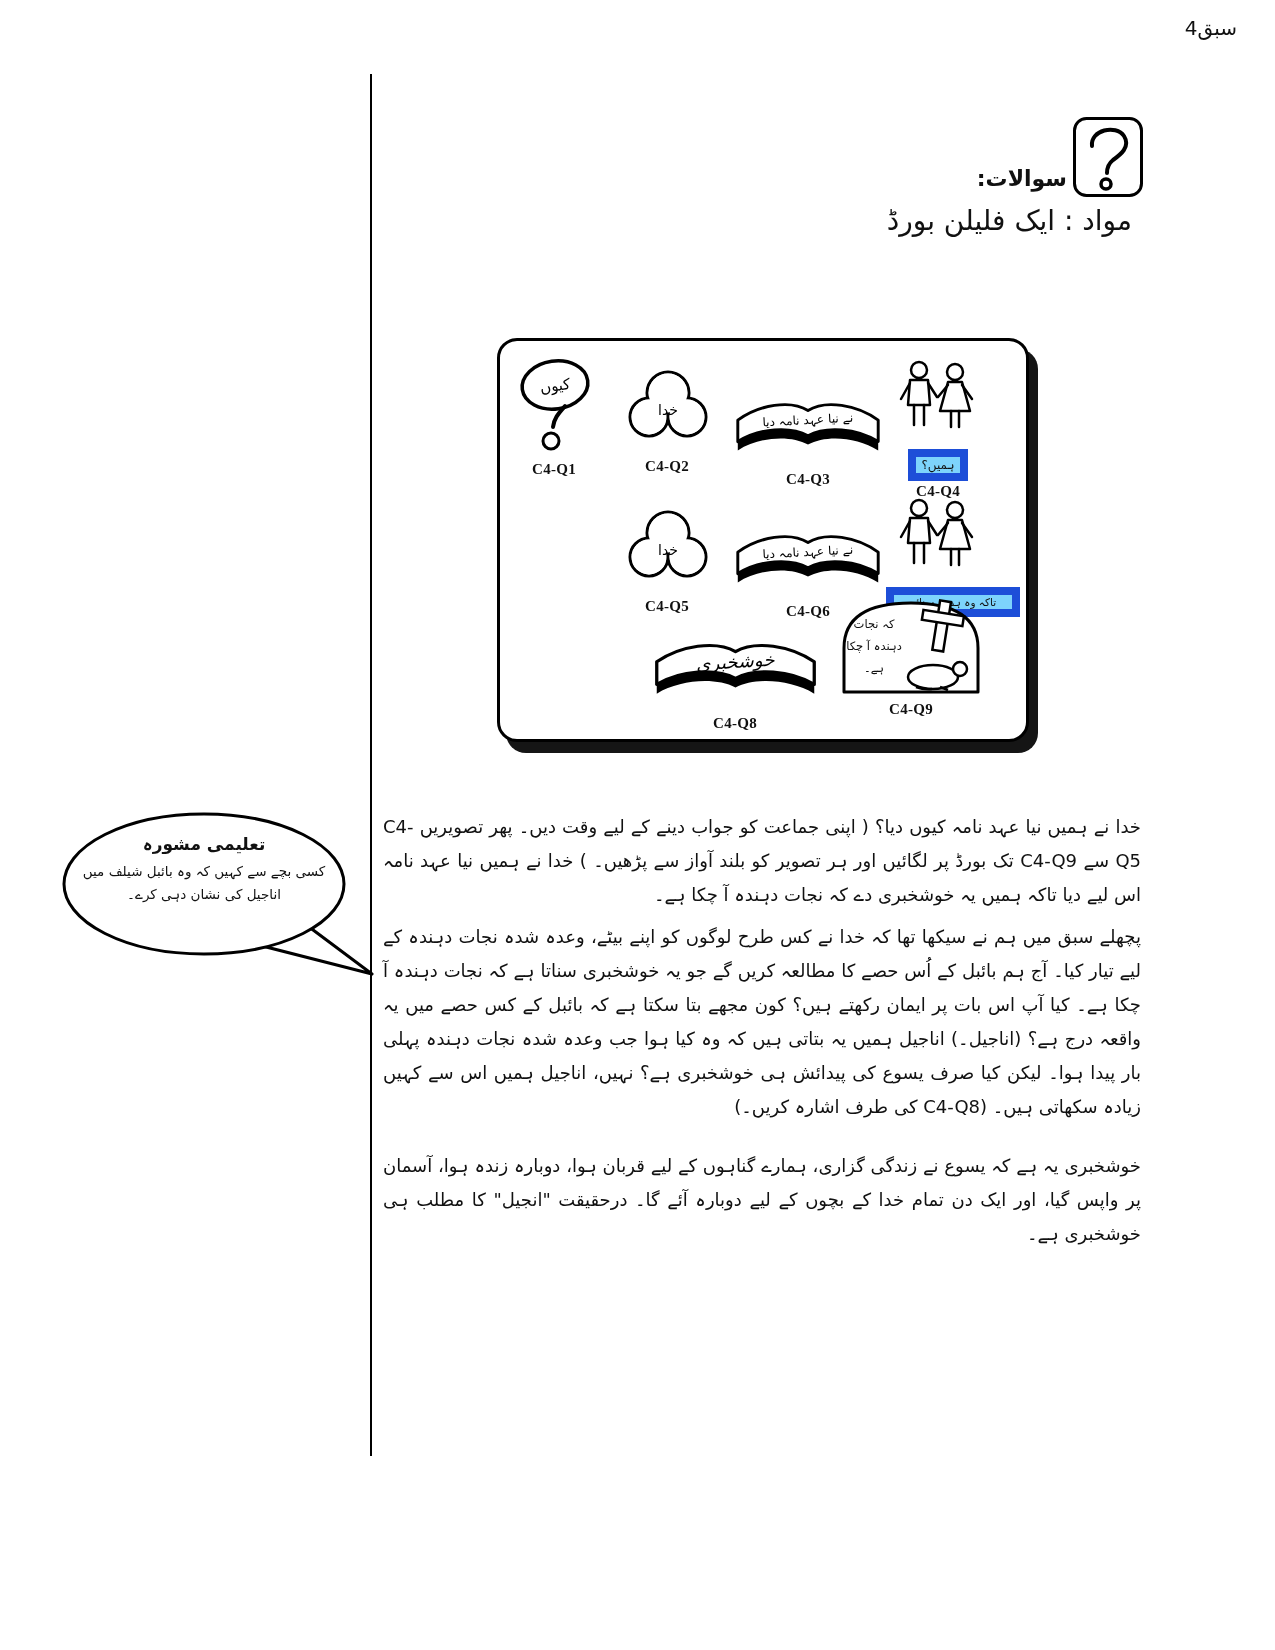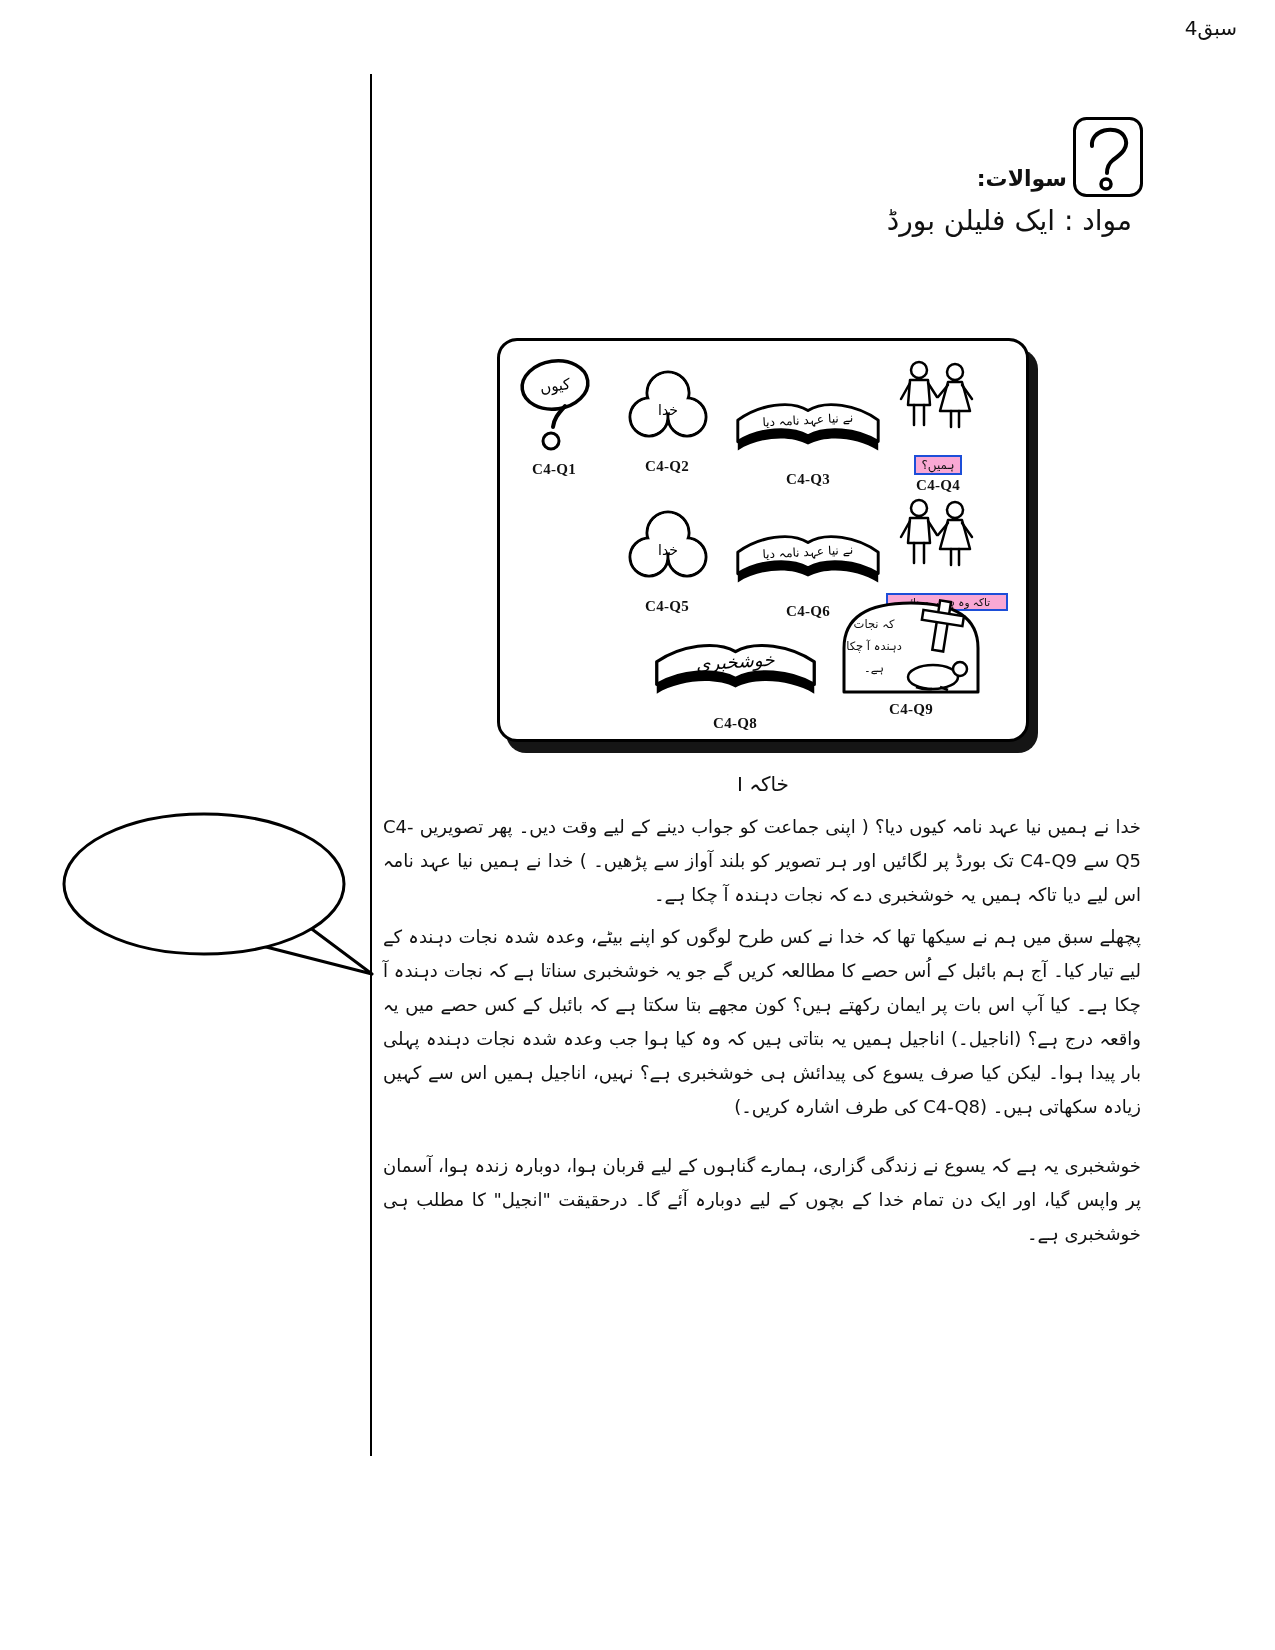--- a/index.html
+++ b/index.html
@@ -17,21 +17,21 @@
   .materials { position:absolute; right:143px; top:204px; font-size:28px; direction:rtl; }
   .instruction { position:absolute; right:133px; top:246px; font-size:19px; direction:rtl; }
 
   .flannel-board {
     position:absolute; left:497px; top:338px; width:532px; height:404px;
     background:#fff; border:3.5px solid #000; border-radius:20px;
     box-shadow:9px 11px 0 #151515;
   }
   .fb-item { position:absolute; text-align:center; }
   .fb-caption { font-family:"Liberation Serif", serif; font-weight:bold; font-size:15px; letter-spacing:.3px; margin-top:2px; }
-  .fb-tag { display:inline-block; border:2px solid #1d4ed8; background:#f9a8d4; padding:1px 5px; font-size:12px; direction:rtl; margin-top:20px; white-space:nowrap; }
+  .fb-tag { display:inline-block; border:8px solid #1d4ed8; background:#7dd3fc; padding:1px 5px; font-size:12px; direction:rtl; margin-top:14px; white-space:nowrap; }
   .fb-tag.small { font-size:10.5px; padding:1px 16px; }
   svg text { font-family:"DejaVu Sans", sans-serif; fill:#000; }
 
   .arch-wrap { position:relative; }
   .arch-text { position:absolute; left:8px; top:20px; width:64px; font-size:11.5px; line-height:22px; direction:rtl; text-align:center; }
 
   .diagram-caption { position:absolute; left:497px; top:772px; width:532px; text-align:center; font-size:20px; direction:rtl; }
 
   .body-text { position:absolute; left:383px; top:810px; width:758px; direction:rtl; font-size:18px; line-height:34px; text-align:justify; }
   .body-text p.small-gap { margin-top:8px; }
@@ -181,28 +181,31 @@
             <path d="M80,94 q8,3 16,2 M104,94 l8,3" fill="none"></path>
           </g>
         </svg>
         <div class="arch-text">کہ نجات دہندہ آ چکا ہے۔</div>
       </div>
       <div class="fb-caption">C4-Q9</div>
     </div>
 
   </div>
 
-  <div class="diagram-caption">خاکہ I</div>
 
   <div class="body-text">
     <p>خدا نے ہمیں نیا عہد نامہ کیوں دیا؟ ( اپنی جماعت کو جواب دینے کے لیے وقت دیں۔ پھر تصویریں C4-Q5 سے C4-Q9 تک بورڈ پر لگائیں اور ہر تصویر کو بلند آواز سے پڑھیں۔ ) خدا نے ہمیں نیا عہد نامہ اس لیے دیا تاکہ ہمیں یہ خوشخبری دے کہ نجات دہندہ آ چکا ہے۔</p>
     <p class="small-gap">پچھلے سبق میں ہم نے سیکھا تھا کہ خدا نے کس طرح لوگوں کو اپنے بیٹے، وعدہ شدہ نجات دہندہ کے لیے تیار کیا۔ آج ہم بائبل کے اُس حصے کا مطالعہ کریں گے جو یہ خوشخبری سناتا ہے کہ نجات دہندہ آ چکا ہے۔ کیا آپ اس بات پر ایمان رکھتے ہیں؟ کون مجھے بتا سکتا ہے کہ بائبل کے کس حصے میں یہ واقعہ درج ہے؟ (اناجیل۔) اناجیل ہمیں یہ بتاتی ہیں کہ وہ کیا ہوا جب وعدہ شدہ نجات دہندہ پہلی بار پیدا ہوا۔ لیکن کیا صرف یسوع کی پیدائش ہی خوشخبری ہے؟ نہیں، اناجیل ہمیں اس سے کہیں زیادہ سکھاتی ہیں۔ (C4-Q8 کی طرف اشارہ کریں۔)</p>
     <p class="gap">خوشخبری یہ ہے کہ یسوع نے زندگی گزاری، ہمارے گناہوں کے لیے قربان ہوا، دوبارہ زندہ ہوا، آسمان پر واپس گیا، اور ایک دن تمام خدا کے بچوں کے لیے دوبارہ آئے گا۔ درحقیقت "انجیل" کا مطلب ہی خوشخبری ہے۔</p>
   </div>
 
   <div class="tip">
     <svg width="324" height="180" viewBox="0 0 324 180">
       <path d="M225,100 L316,168 L175,132 Z" fill="#fff" stroke="#000" stroke-width="3" stroke-linejoin="round"></path>
       <ellipse cx="148" cy="78" rx="140" ry="70" fill="#fff" stroke="#000" stroke-width="3"></ellipse>
     </svg>
+    <div class="tip-content">
+      <div class="tip-title">تعلیمی مشورہ</div>
+      <div class="tip-text">کسی بچے سے کہیں کہ وہ بائبل شیلف میں اناجیل کی نشان دہی کرے۔</div>
+    </div>
   </div>
 
 </div>
 
 </body></html>

